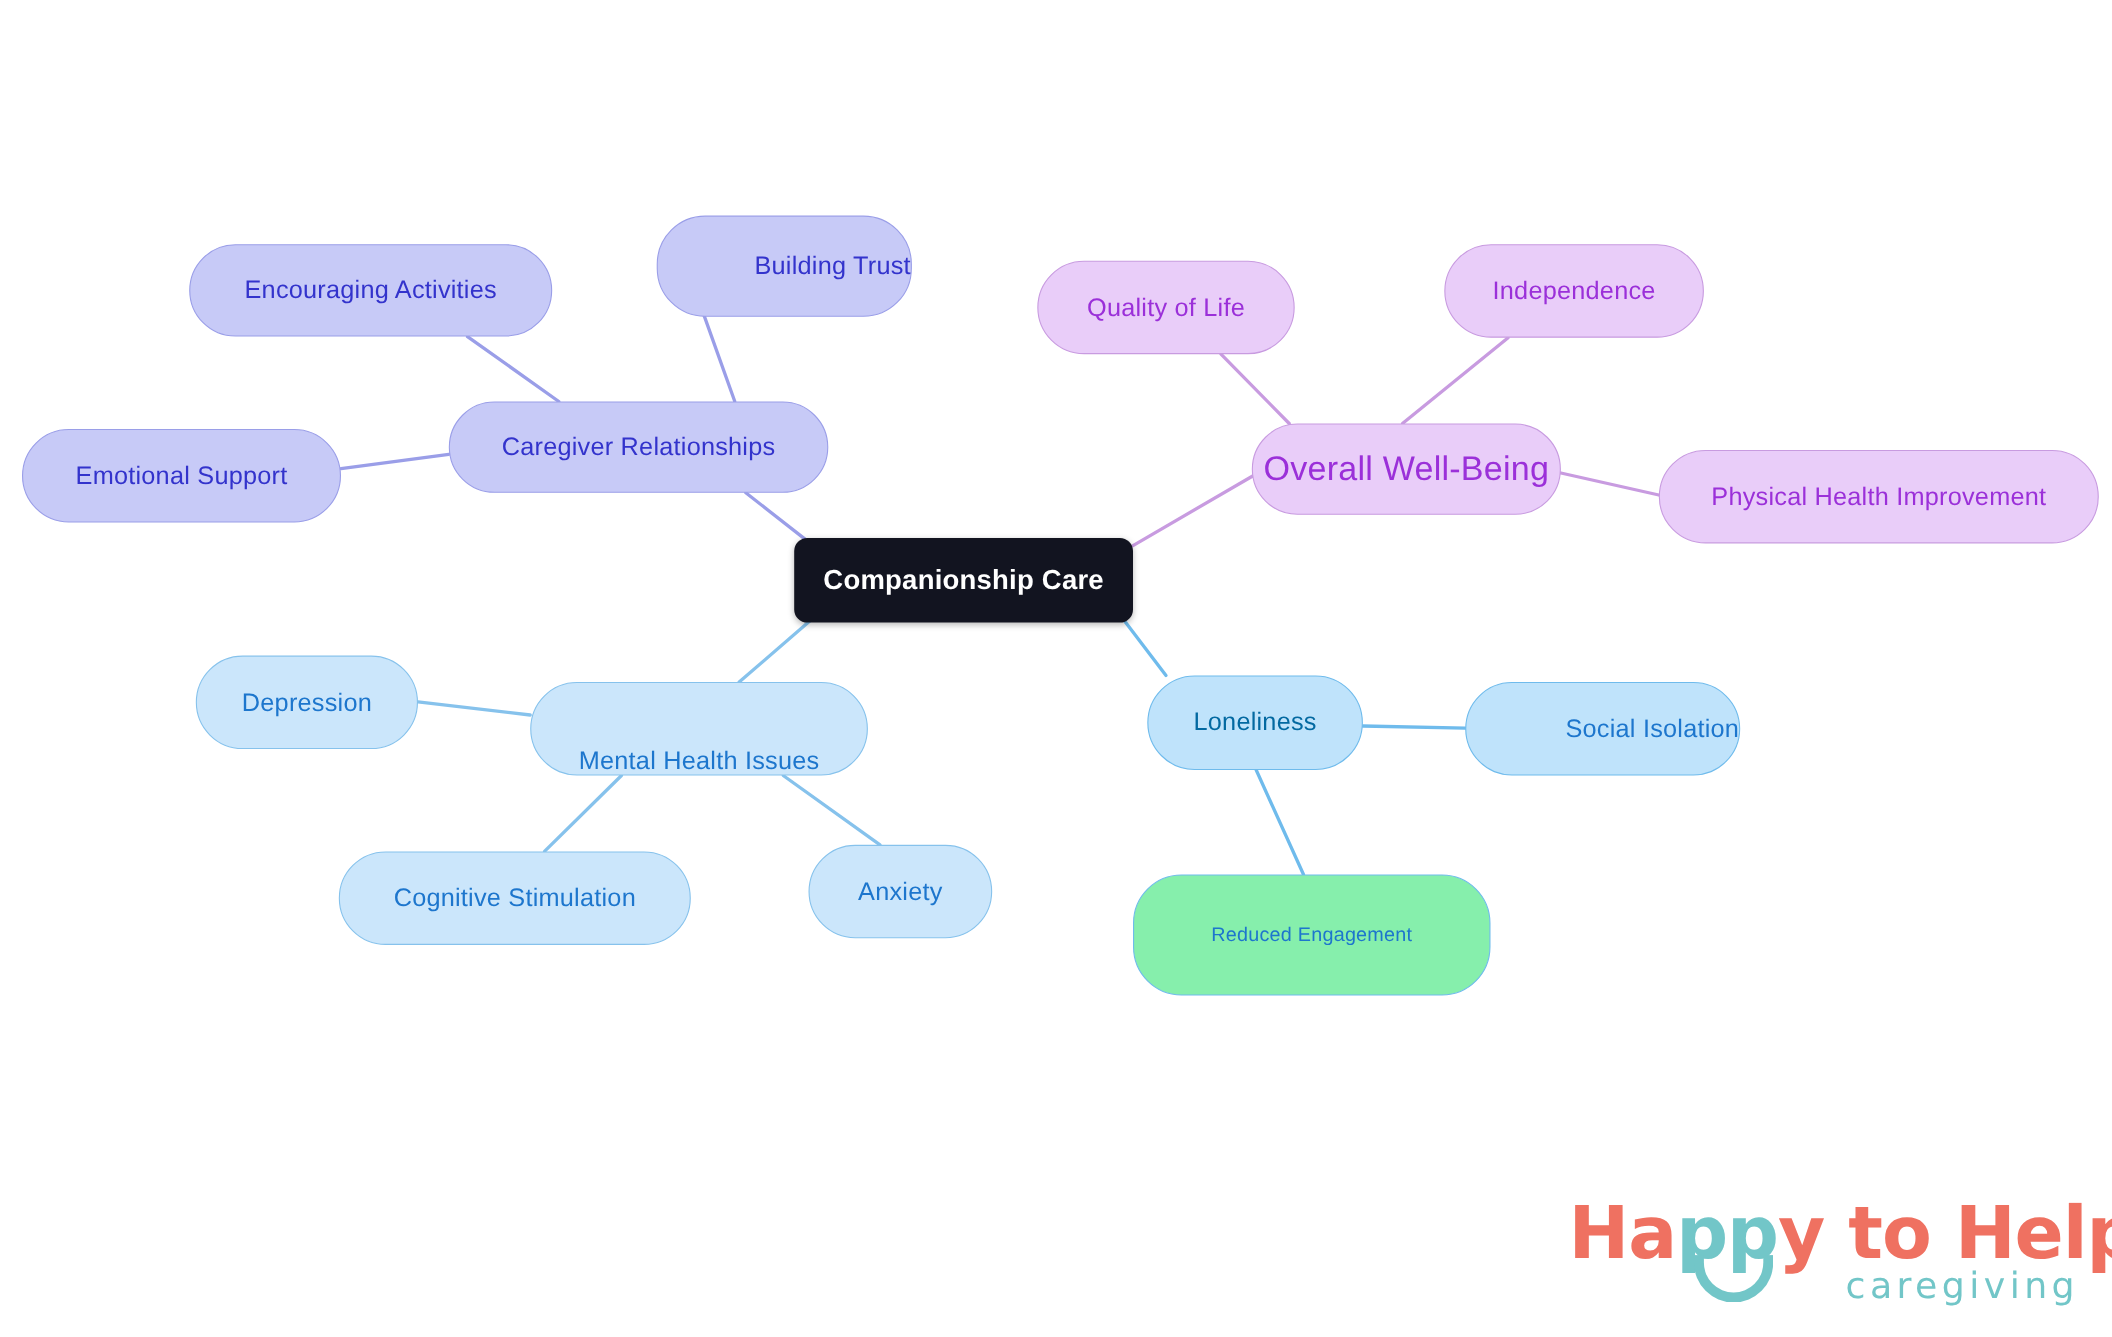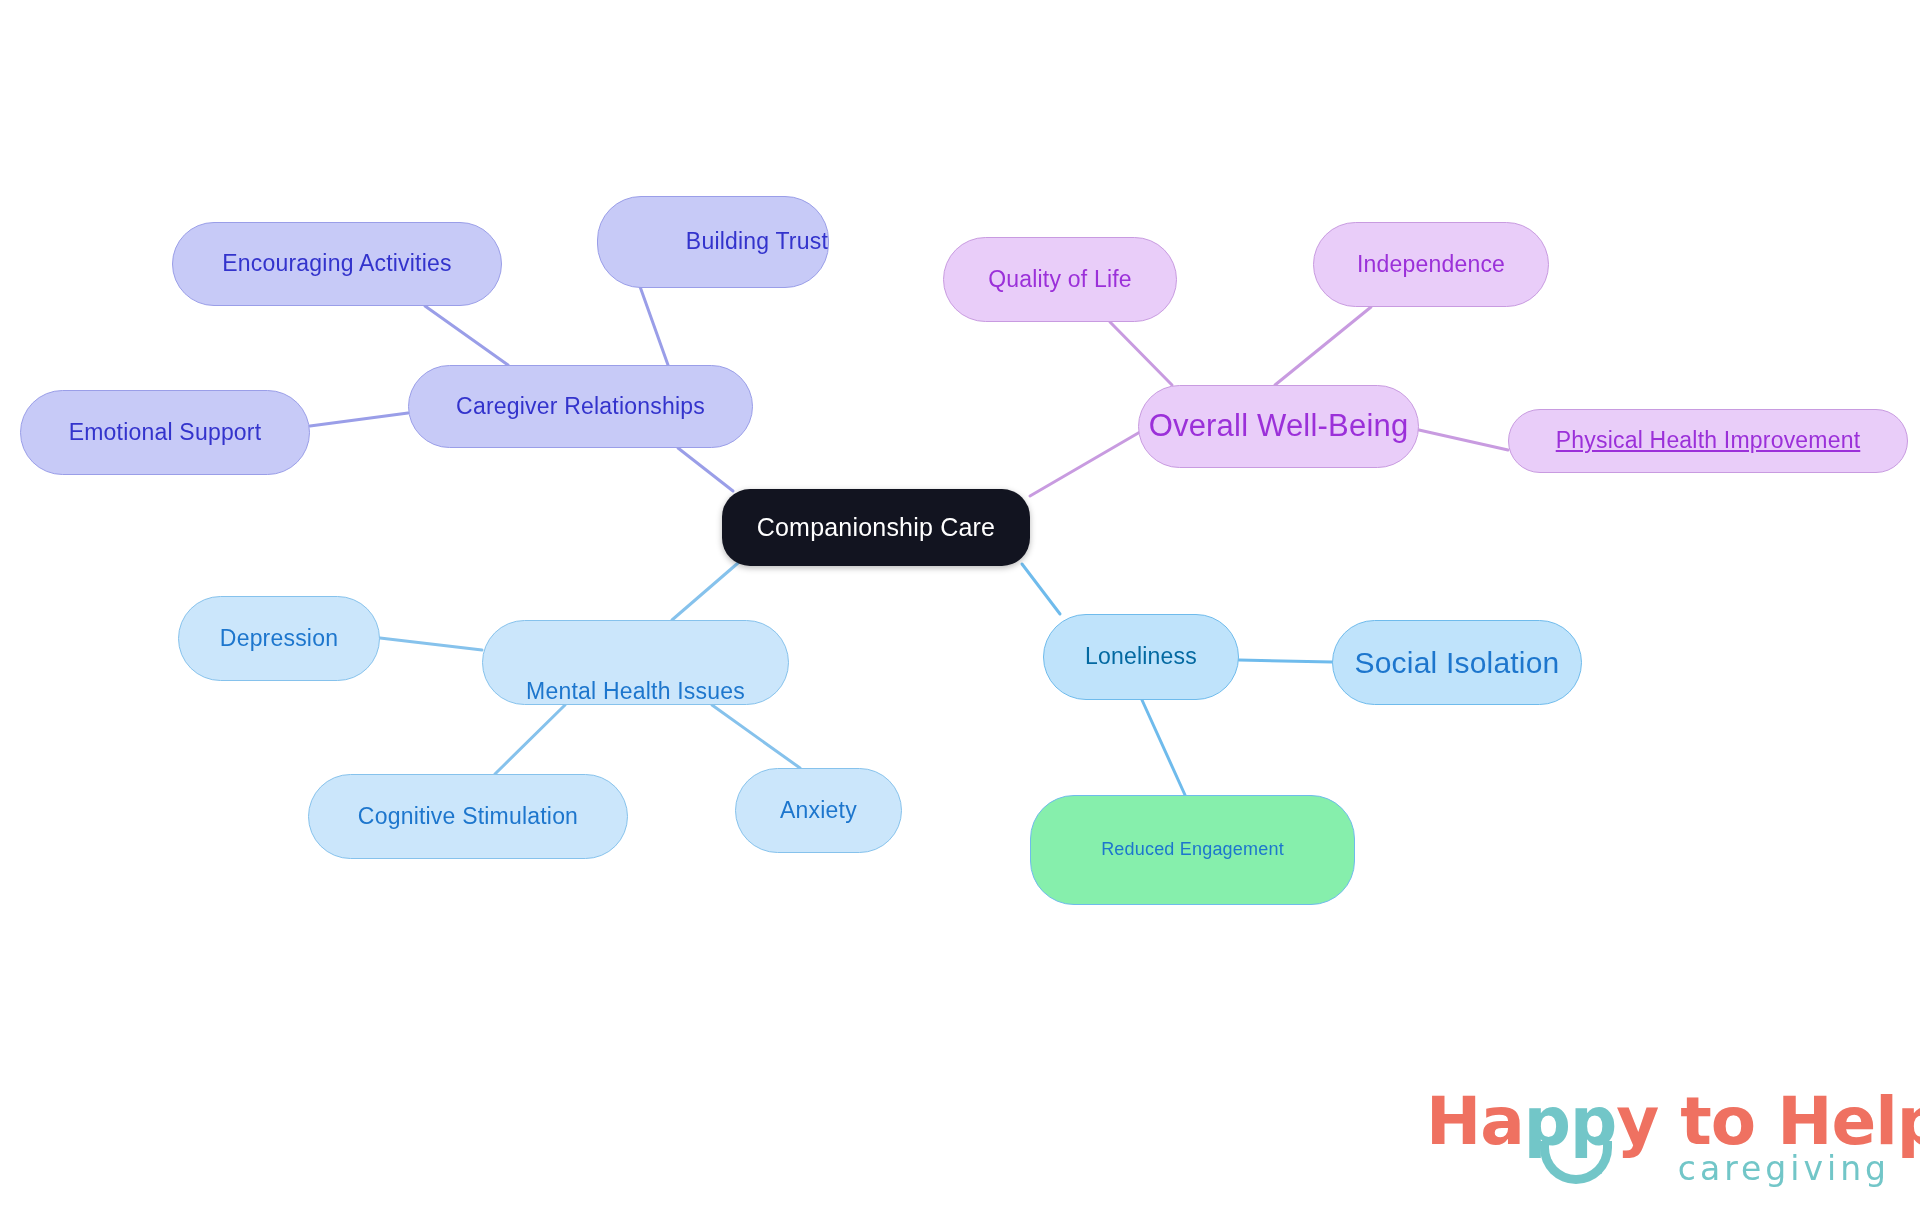--- a/index.html
+++ b/index.html
@@ -38,23 +38,24 @@
     border-width: 1.5px;
     text-align: center;
     white-space: nowrap;
     letter-spacing: 0.2px;
   }
   .node-label {
     display: block;
     line-height: 1.1;
   }
   .node.root {
-    border-radius: 28px;
+    border-radius: 12px;
     border-width: 0;
     box-shadow: 0 2px 6px rgba(0,0,0,0.28);
+    font-weight: bold;
   }
   
   #logo {
     position: absolute;
     right: 24px;
     bottom: 22px;
     width: 470px;
     height: 110px;
   }
   .logo-line1 {
@@ -129,39 +130,39 @@
       </div>
       <div class="node" style="left: 1138px; top: 385px; width: 281px; height: 83px; background: rgb(233, 205, 249); border-color: rgb(200, 155, 224); color: rgb(155, 48, 217); font-size: 31px;">
         <span class="node-label">Overall Well-Being</span>
       </div>
       <div class="node" style="left: 943px; top: 237px; width: 234px; height: 85px; background: rgb(233, 205, 249); border-color: rgb(200, 155, 224); color: rgb(155, 48, 217); font-size: 23px;">
         <span class="node-label">Quality of Life</span>
       </div>
       <div class="node" style="left: 1313px; top: 222px; width: 236px; height: 85px; background: rgb(233, 205, 249); border-color: rgb(200, 155, 224); color: rgb(155, 48, 217); font-size: 23px;">
         <span class="node-label">Independence</span>
       </div>
-      <div class="node" style="left: 1508px; top: 409px; width: 400px; height: 64px; background: rgb(233, 205, 249); border-color: rgb(200, 155, 224); color: rgb(155, 48, 217); font-size: 23px; text-decoration: underline;">
+      <div class="node" style="left: 1508px; top: 409px; width: 400px; height: 85px; background: rgb(233, 205, 249); border-color: rgb(200, 155, 224); color: rgb(155, 48, 217); font-size: 23px;">
         <span class="node-label">Physical Health Improvement</span>
       </div>
       <div class="node" style="left: 482px; top: 620px; width: 307px; height: 85px; background: rgb(203, 230, 251); border-color: rgb(134, 194, 236); color: rgb(29, 118, 205); font-size: 23px; align-items: flex-end;">
         <span class="node-label">Mental Health Issues</span>
       </div>
       <div class="node" style="left: 178px; top: 596px; width: 202px; height: 85px; background: rgb(203, 230, 251); border-color: rgb(134, 194, 236); color: rgb(29, 118, 205); font-size: 23px;">
         <span class="node-label">Depression</span>
       </div>
       <div class="node" style="left: 308px; top: 774px; width: 320px; height: 85px; background: rgb(203, 230, 251); border-color: rgb(134, 194, 236); color: rgb(29, 118, 205); font-size: 23px; text-align: right;">
         <span class="node-label">Cognitive Stimulation</span>
       </div>
       <div class="node" style="left: 735px; top: 768px; width: 167px; height: 85px; background: rgb(203, 230, 251); border-color: rgb(134, 194, 236); color: rgb(29, 118, 205); font-size: 23px;">
         <span class="node-label">Anxiety</span>
       </div>
       <div class="node" style="left: 1043px; top: 614px; width: 196px; height: 86px; background: rgb(191, 227, 251); border-color: rgb(111, 187, 236); color: #0369a1; font-size: 23px;">
         <span class="node-label">Loneliness</span>
       </div>
-      <div class="node" style="left: 1332px; top: 620px; width: 250px; height: 85px; background: rgb(191, 227, 251); border-color: rgb(111, 187, 236); color: rgb(29, 118, 205); font-size: 30px;">
+      <div class="node" style="left: 1332px; top: 620px; width: 250px; height: 85px; background: rgb(191, 227, 251); border-color: rgb(111, 187, 236); color: rgb(29, 118, 205); font-size: 23px; justify-content: flex-end;">
         <span class="node-label">Social Isolation</span>
       </div>
       <div class="node" style="left: 1030px; top: 795px; width: 325px; height: 110px; background: #86efac; border-color: rgb(111, 187, 236); color: rgb(29, 118, 205); font-size: 18px;">
         <span class="node-label">Reduced Engagement</span>
       </div>
     </div>
 
   <div id="logo">
     <div class="logo-line1">
       <span style="color: rgb(239, 113, 97);">Ha</span><span style="color: rgb(114, 198, 200);">pp</span><span style="color: rgb(239, 113, 97);">y</span><span style="color: rgb(239, 113, 97);"> to Help</span>

